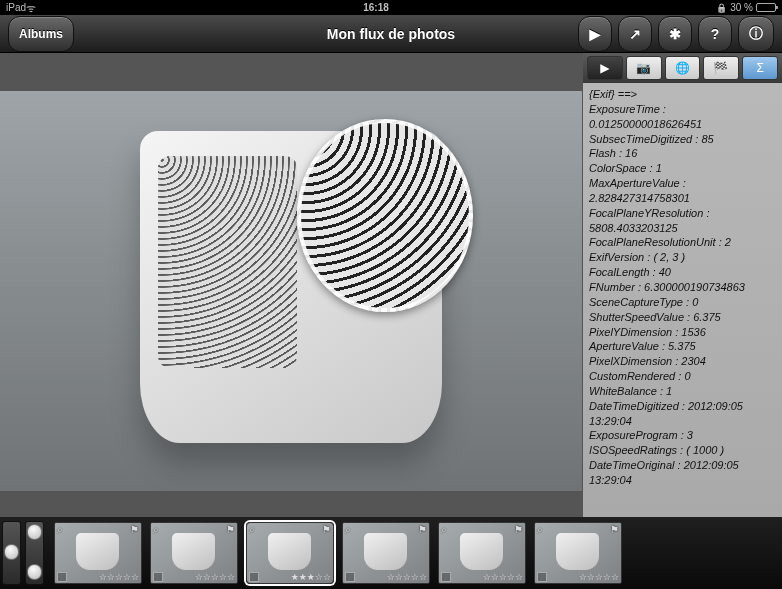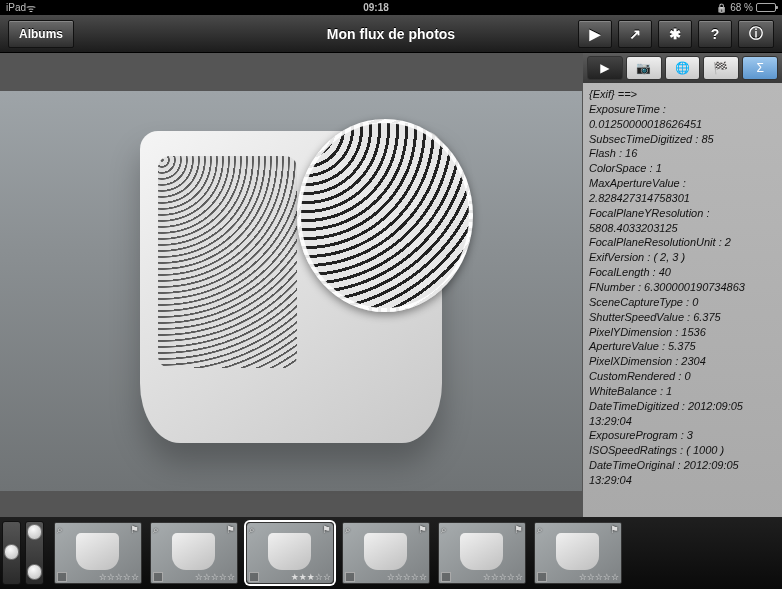--- a/index.html
+++ b/index.html
@@ -12,21 +12,21 @@
   .status-right { display: flex; align-items: center; gap: 3px; }
   .wifi-icon::before { content: "ᯤ"; font-size: 11px; }
   .lock-icon::before { content: "🔒"; font-size: 9px; filter: grayscale(1); }
   .battery { display: inline-block; width: 20px; height: 9px; border: 1px solid #aaa; border-radius: 2px; position: relative; }
   .battery::after { content: ""; position: absolute; right: -3px; top: 2px; width: 2px; height: 3px; background: #aaa; border-radius: 0 1px 1px 0; }
   .battery-fill { background: #bbb; height: 100%; width: 83%; }
   
   
   .toolbar { height: 38px; background: linear-gradient(to bottom, #4a4a4a 0%, #1c1c1c 100%); border-bottom: 1px solid #000; display: flex; align-items: center; padding: 0 8px; position: relative; }
   .toolbar-title { position: absolute; left: 0; right: 0; text-align: center; color: #fff; font-size: 14px; font-weight: bold; text-shadow: 0 -1px 0 #000; pointer-events: none; }
-  .tb-btn { height: 28px; min-width: 34px; padding: 0 10px; background: linear-gradient(to bottom, #6a6a6a, #2e2e2e); border: 1px solid #111; border-radius: 2px; color: #fff; font-size: 12px; font-weight: bold; text-shadow: 0 -1px 0 #000; display: inline-flex; align-items: center; justify-content: center; box-shadow: inset 0 1px 0 rgba(255,255,255,.2); cursor: pointer; }
+  .tb-btn { height: 36px; min-width: 34px; padding: 0 10px; background: linear-gradient(to bottom, #6a6a6a, #2e2e2e); border: 1px solid #111; border-radius: 12px; color: #fff; font-size: 12px; font-weight: bold; text-shadow: 0 -1px 0 #000; display: inline-flex; align-items: center; justify-content: center; box-shadow: inset 0 1px 0 rgba(255,255,255,.2); cursor: pointer; }
   .tb-right { margin-left: auto; display: flex; gap: 6px; align-items: center; }
   .tb-glyph { font-size: 14px; }
   
   
   .main { display: flex; height: calc(589px - 15px - 38px - 72px); }
   .photo-pane { flex: 1; background: #555; position: relative; overflow: hidden; display: flex; align-items: center; justify-content: center; }
   .photo-placeholder { width: 100%; height: 86%; background: linear-gradient(180deg, #9ea4a8 0%, #8a8f92 40%, #6f7375 100%); position: relative; margin-top: 12px; }
   .device-body { position: absolute; left: 24%; top: 10%; width: 52%; height: 78%; background: linear-gradient(145deg, #f5f5f5, #c8c8c8); border-radius: 18px 18px 40px 40px / 18px 18px 60px 60px; box-shadow: 0 20px 30px rgba(0,0,0,.25); }
   .device-grill { position: absolute; left: 6%; top: 8%; width: 46%; height: 68%; background: repeating-radial-gradient(circle at 4px 4px, #444 0 1.5px, #ddd 2px 6px); border-radius: 12px; opacity: .85; }
   .loupe { position: absolute; right: -10%; top: -4%; width: 58%; height: 62%; border-radius: 50%; border: 4px solid rgba(255,255,255,.9); background: repeating-radial-gradient(circle at 5px 6px, #222 0 3px, #e7e7e7 3px 9px); box-shadow: 0 3px 8px rgba(0,0,0,.4); }
@@ -62,24 +62,24 @@
   .chk { width: 10px; height: 10px; border: 1px solid #aaa; background: rgba(0,0,0,.3); }
 </style>
 </head>
 <body>
 
 <div class="status-bar">
   <div class="status-left">
     <span>iPad</span>
     <span class="wifi-icon"></span>
   </div>
-  <div class="status-center">09:18</div>
+  <div class="status-center">16:18</div>
   <div class="status-right">
     <span class="lock-icon"></span>
-    <span>68 %</span>
+    <span>30 %</span>
     <span class="battery"><span class="battery-fill"></span></span>
   </div>
 </div>
 
 <div class="toolbar">
   <button class="tb-btn">Albums</button>
   <div class="toolbar-title">Mon flux de photos</div>
   <div class="tb-right">
     <button class="tb-btn">
         <span class="tb-glyph">▶</span>

